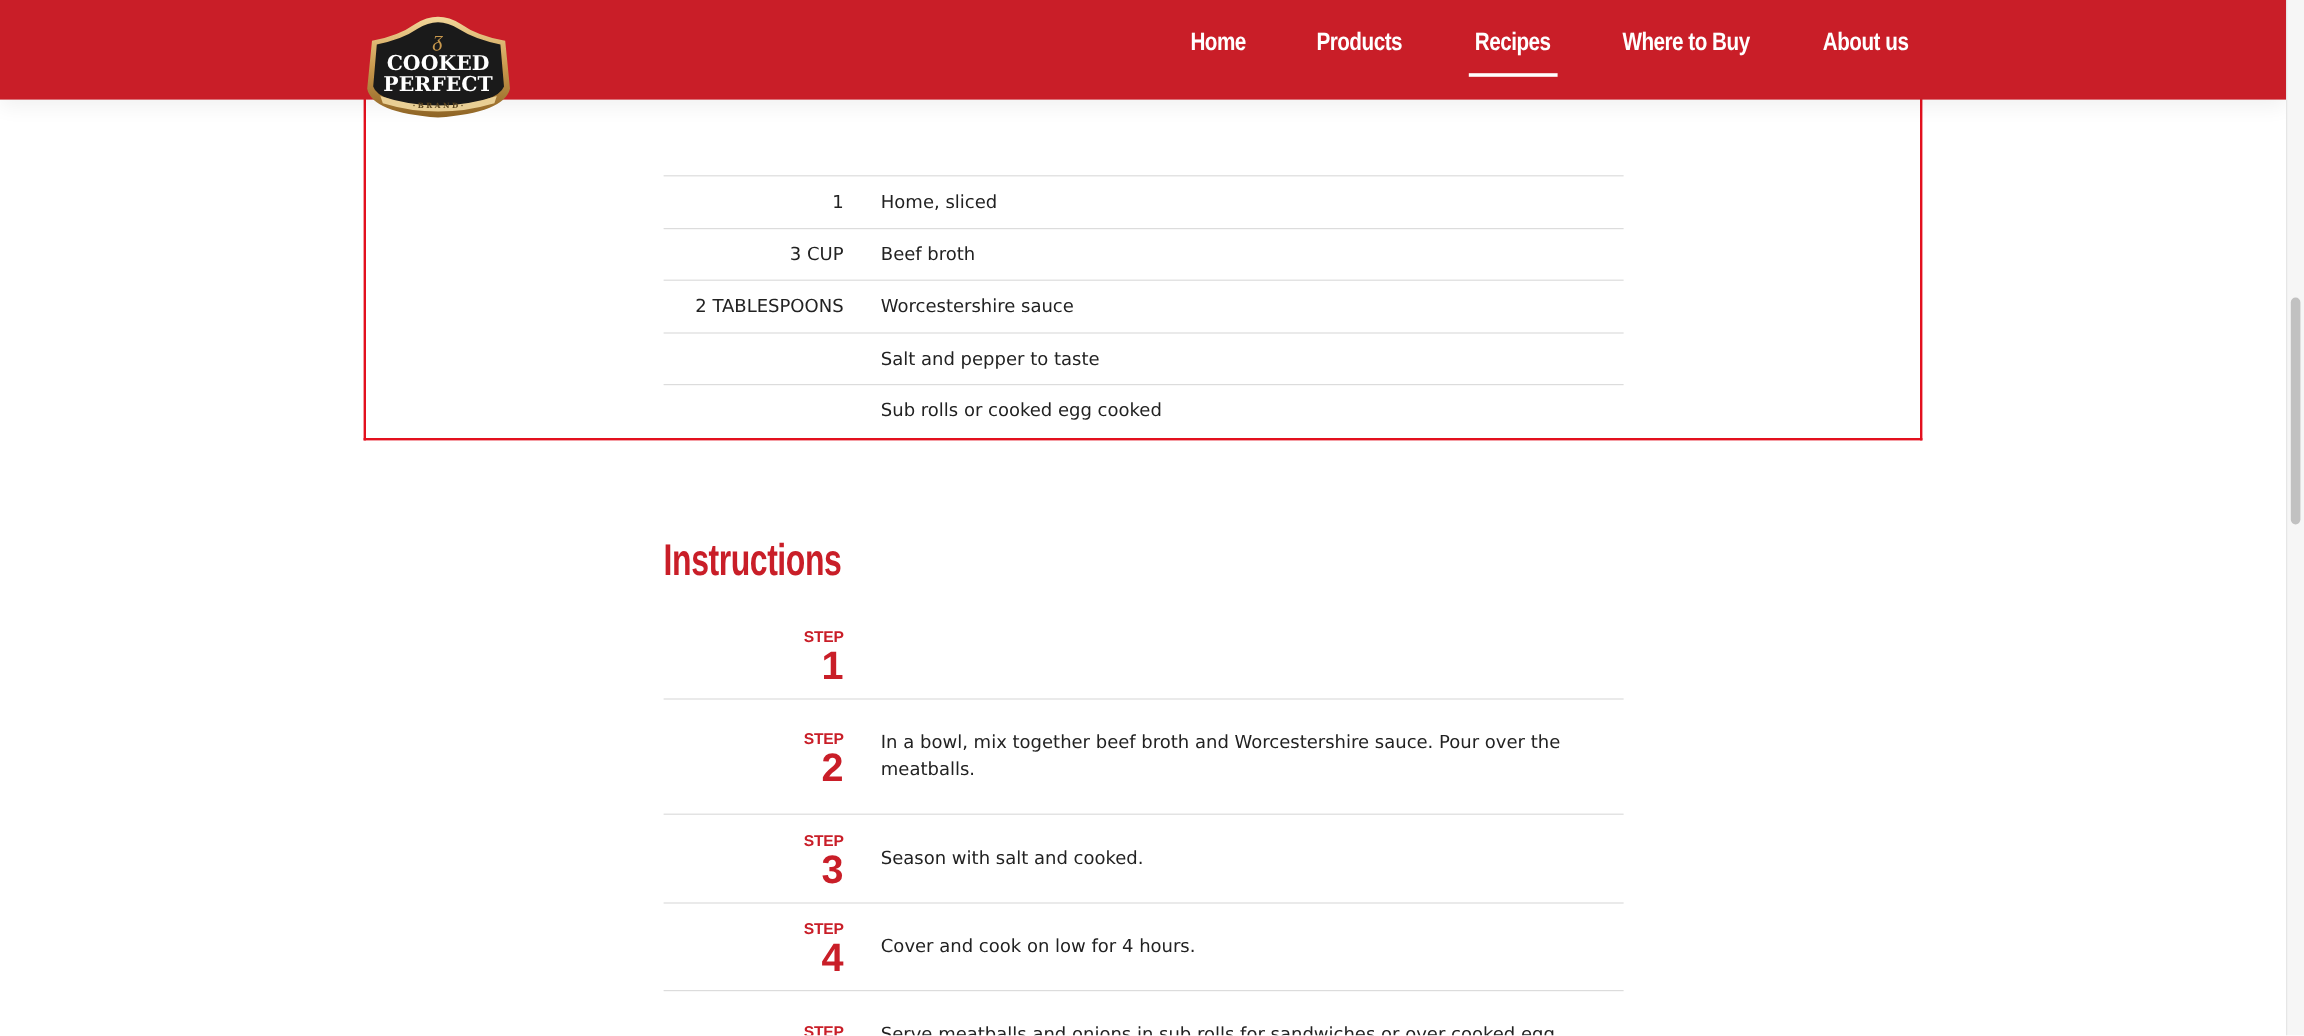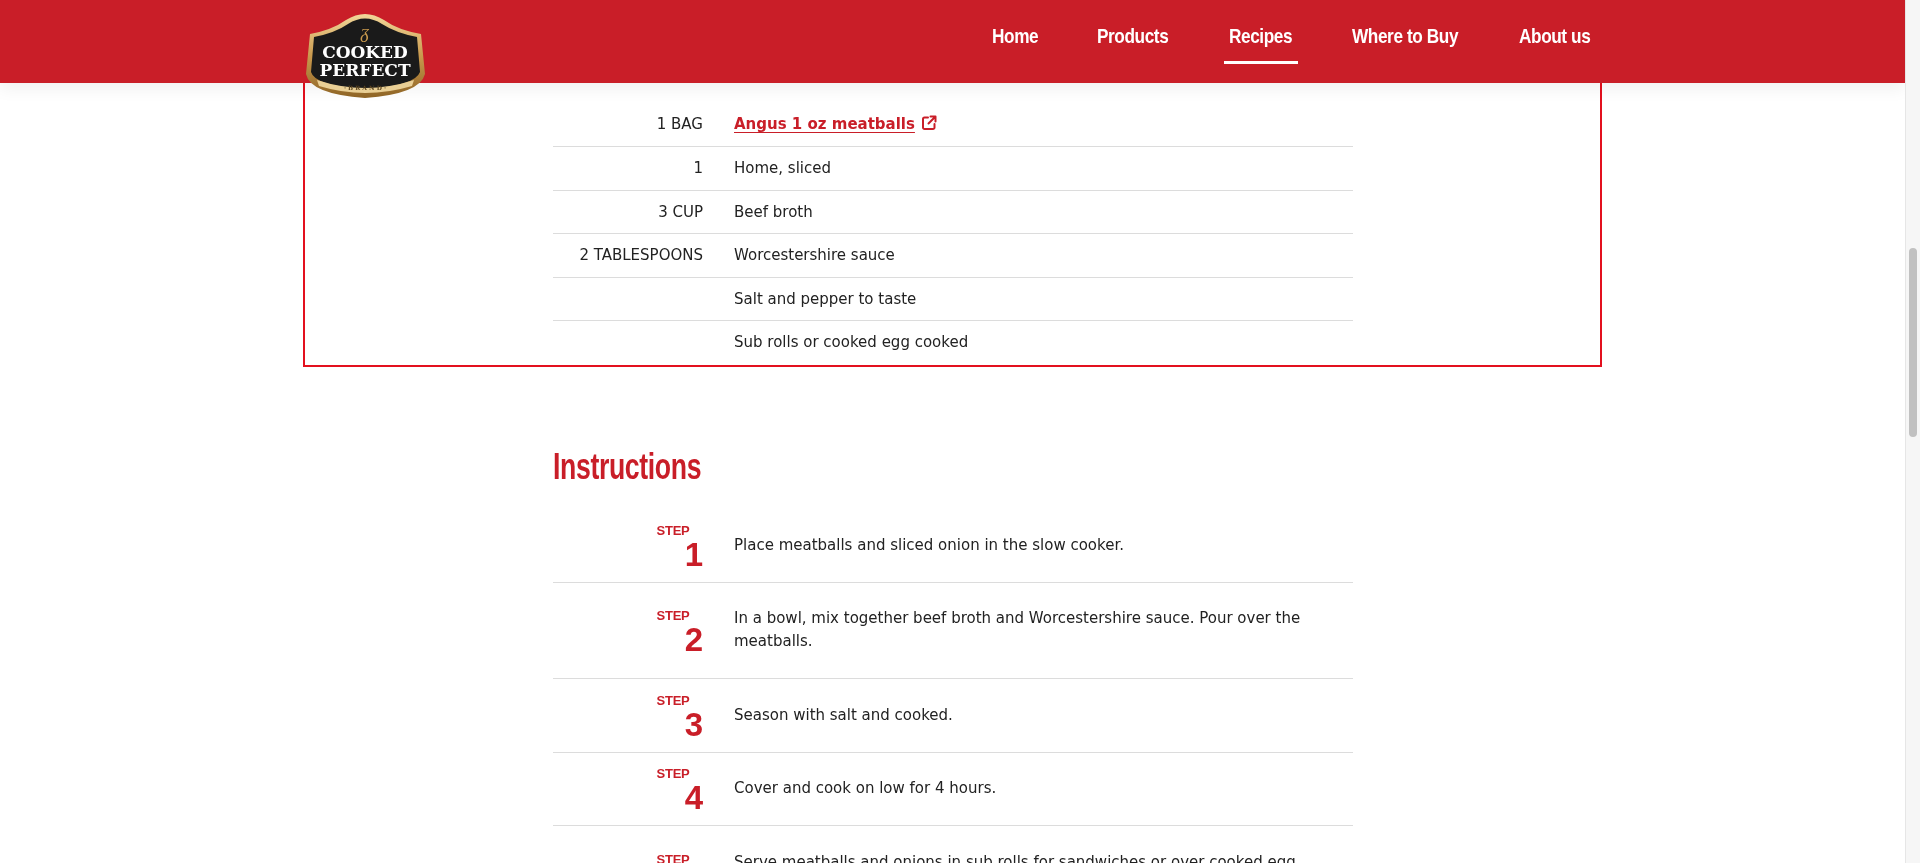--- a/index.html
+++ b/index.html
@@ -21,21 +21,21 @@
   .ing-row.div { border-top: 1px solid #dcdcdc; }
   .ing-qty { position: absolute; right: 650px; top: 0; line-height: 43px; font-size: 15px; color: #222; white-space: nowrap; text-align: right; width: 200px; }
   .ing-name { position: absolute; left: 181px; top: 0; line-height: 43px; font-size: 15px; color: #222; white-space: nowrap; }
   .ing-link { color: #c91e28; font-weight: bold; text-decoration: underline; text-underline-offset: 3px; cursor: pointer; }
   .ext-icon { display: inline-block; vertical-align: -2px; margin-left: 6px; }
 
   
   .instr-title { position: absolute; left: 553px; top: 446px; color: #c91e28; font-family: "Liberation Sans", sans-serif; font-weight: bold; font-size: 37px; transform: scaleX(0.72); transform-origin: left center; white-space: nowrap; letter-spacing: -0.5px; }
   .step { position: absolute; left: 553px; width: 800px; }
   .step.div { border-bottom: 1px solid #dcdcdc; }
-  .step-label { position: absolute; right: 650px; width: 60px; text-align: center; color: #c91e28; font-family: "Liberation Sans", sans-serif; font-weight: bold; font-size: 13px; letter-spacing: -0.2px; }
+  .step-label { position: absolute; right: 650px; width: 60px; text-align: right; color: #c91e28; font-family: "Liberation Sans", sans-serif; font-weight: bold; font-size: 13px; letter-spacing: -0.2px; }
   .step-num { position: absolute; right: 650px; width: 60px; text-align: right; color: #c91e28; font-family: "Liberation Sans", sans-serif; font-weight: bold; font-size: 33px; line-height: 33px; }
   .step-text { position: absolute; left: 181px; width: 590px; font-size: 15px; line-height: 23px; color: #222; }
 
   
   .scrollbar { position: absolute; left: 1905px; top: 0; width: 15px; height: 863px; background: #f6f6f6; border-left: 1px solid #e6e6e6; }
   .scroll-thumb { position: absolute; left: 3px; top: 248px; width: 8px; height: 189px; background: #c1c1c1; border-radius: 4px; }
 </style>
 </head>
 <body>
 
@@ -66,27 +66,20 @@
     <text x="63" y="26" text-anchor="middle" fill="#c9994d" font-family="DejaVu Serif, serif" font-size="18" font-style="italic">ᵹ</text>
     <text x="63" y="46" text-anchor="middle" fill="#ffffff" font-family="DejaVu Serif, serif" font-weight="bold" font-size="17">COOKED</text>
     <text x="63" y="64" text-anchor="middle" fill="#ffffff" font-family="DejaVu Serif, serif" font-weight="bold" font-size="17">PERFECT</text>
     <text x="63" y="78" text-anchor="middle" fill="#5b4520" font-family="DejaVu Serif, serif" font-weight="bold" font-size="6">· B R A N D ·</text>
   </svg>
 
   <div class="ing-box"></div>
 
   <div>
     <div class="ing-row" style="top:103px">
-      <span class="ing-qty">1 BAG</span>
-      <span class="ing-name">
-        <a class="ing-link">Angus 1 oz meatballs</a><svg class="ext-icon" width="16" height="16" viewBox="0 0 16 16">
-            <path d="M7 2.5H3.5a1.5 1.5 0 0 0-1.5 1.5v8.5a1.5 1.5 0 0 0 1.5 1.5H12a1.5 1.5 0 0 0 1.5-1.5V9" fill="none" stroke="#c91e28" stroke-width="2" stroke-linecap="round"></path>
-            <path d="M9.5 1.5h5v5M14.5 1.5L7.5 8.5" fill="none" stroke="#c91e28" stroke-width="2" stroke-linecap="round" stroke-linejoin="round"></path>
-          </svg>
-      </span>
     </div>
     <div class="ing-row div" style="top:146px">
       <span class="ing-qty">1</span>
       <span class="ing-name">Home, sliced</span>
     </div>
     <div class="ing-row div" style="top:190px">
       <span class="ing-qty">3 CUP</span>
       <span class="ing-name">Beef broth</span>
     </div>
     <div class="ing-row div" style="top:233px">
@@ -102,21 +95,20 @@
       <span class="ing-name">Sub rolls or cooked egg cooked</span>
     </div>
   </div>
 
   <h2 class="instr-title">Instructions</h2>
 
   <div>
     <div class="step div" style="top:520px; height:63px">
       <span class="step-label" style="top:3px">STEP</span>
       <span class="step-num" style="top:18px">1</span>
-      <p class="step-text" style="top:14px">Place meatballs and sliced onion in the slow cooker.</p>
     </div>
     <div class="step div" style="top:605px; height:74px">
       <span class="step-label" style="top:3px">STEP</span>
       <span class="step-num" style="top:18px">2</span>
       <p class="step-text" style="top:2px">In a bowl, mix together beef broth and Worcestershire sauce. Pour over the meatballs.</p>
     </div>
     <div class="step div" style="top:690px; height:63px">
       <span class="step-label" style="top:3px">STEP</span>
       <span class="step-num" style="top:18px">3</span>
       <p class="step-text" style="top:14px">Season with salt and cooked.</p>

